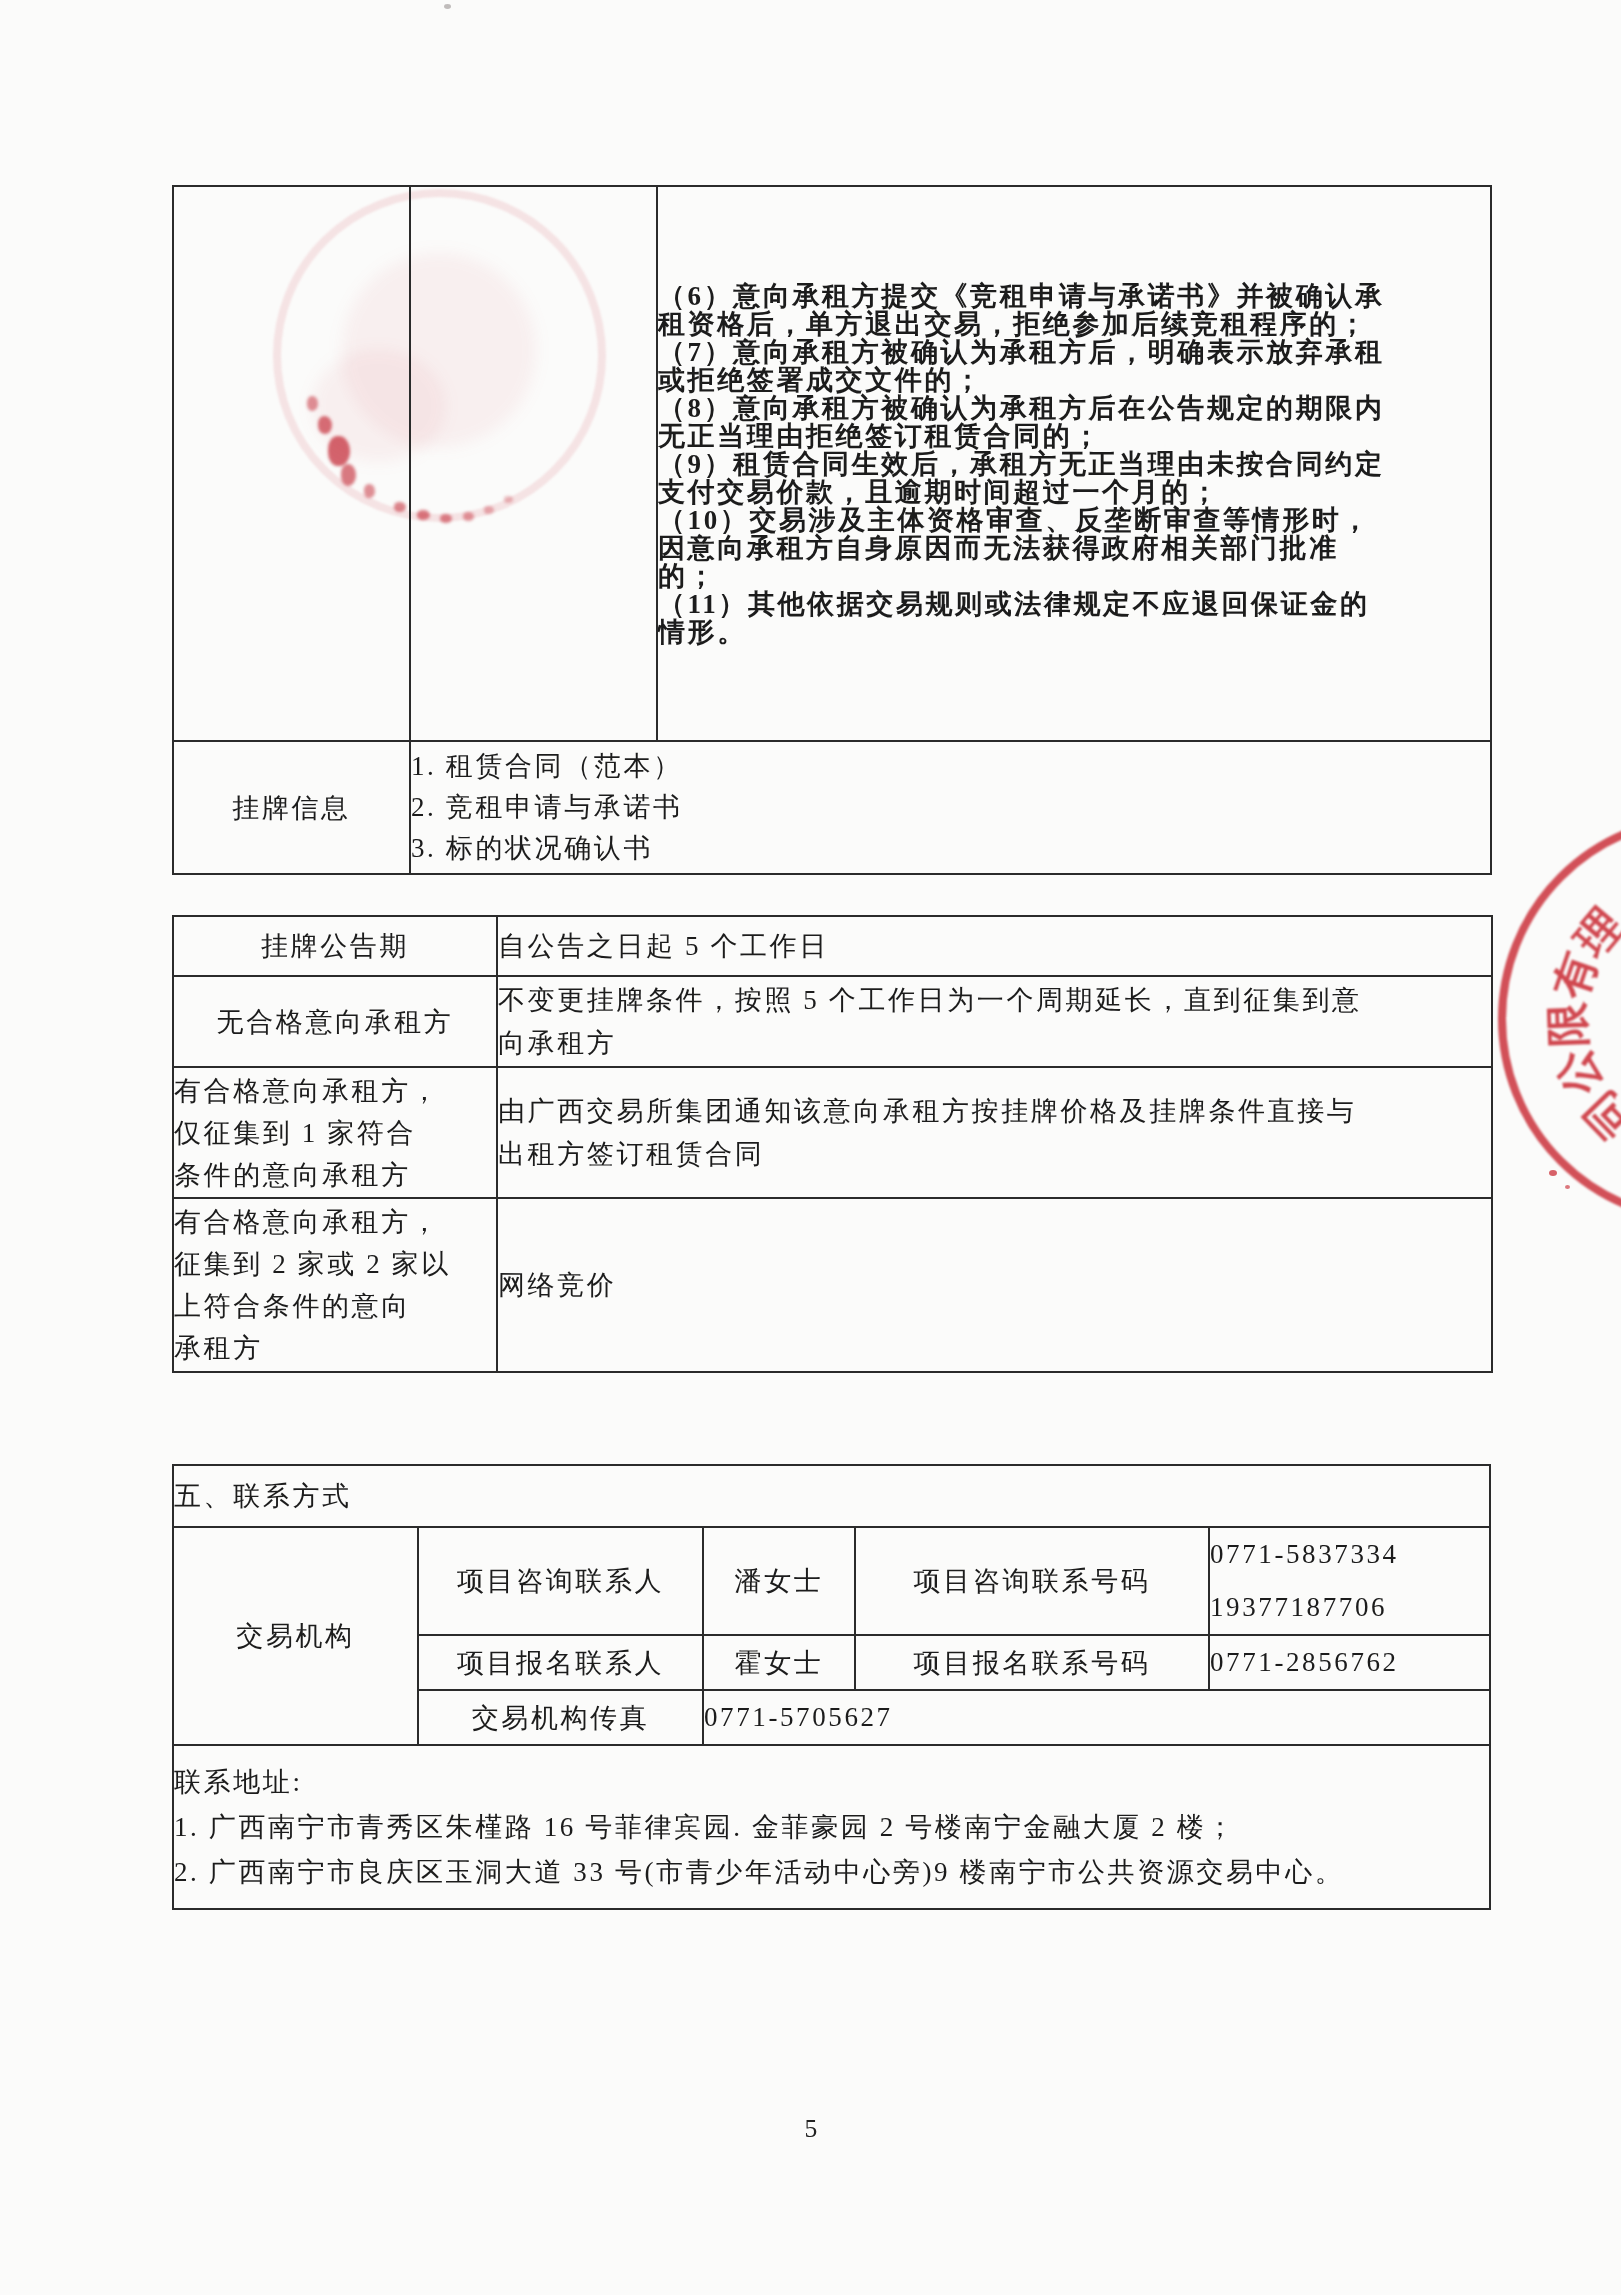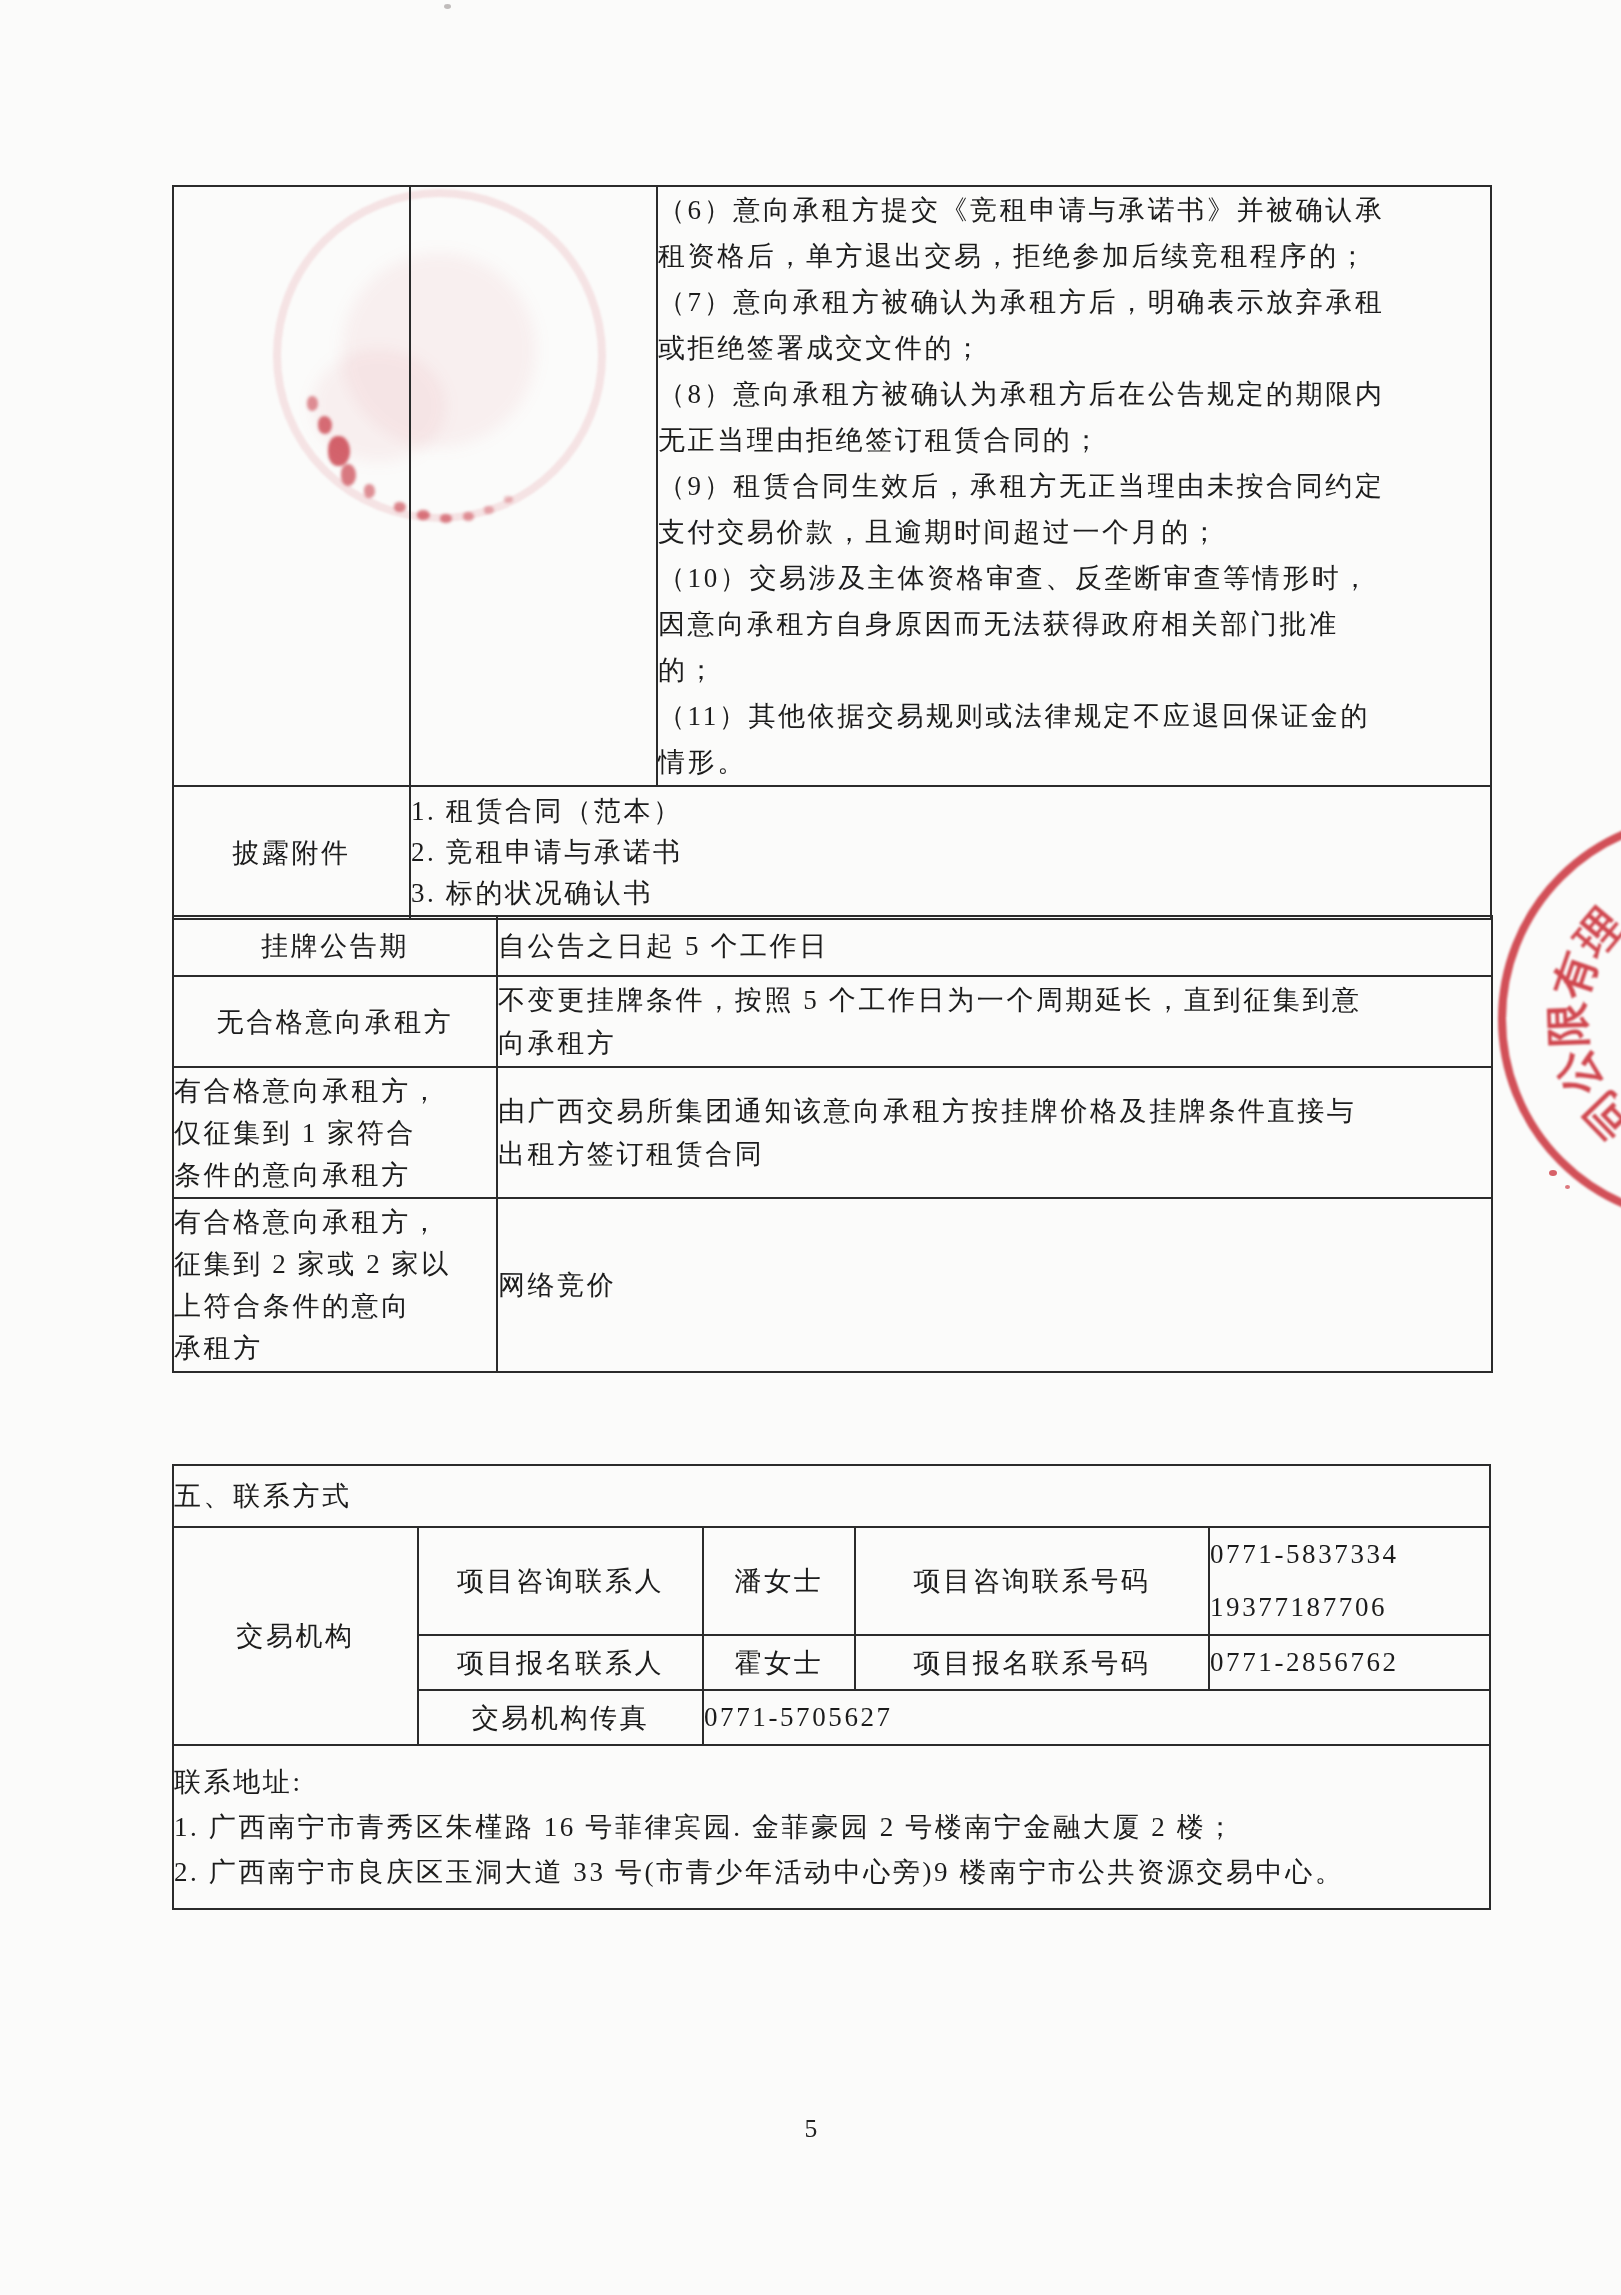--- a/index.html
+++ b/index.html
@@ -33,23 +33,24 @@
   td.section-title{
     font-size:29px;
     padding-left:26.6px;
     border-bottom:4.1px double #2b2b2b;
     letter-spacing:4.1px;
   }
   .pre{white-space:pre-line;}
   td.clauses{
     vertical-align:top;
     font-size:28px;
-    line-height:46px;
+    line-height:28px;
     padding:3.1px 15.3px 0 17.4px;
     letter-spacing:3.1px;
+    font-weight:bold;
   }
   td.label-center{text-align:center;letter-spacing:3.1px;}
   td.label-left{padding:5.1px 11.2px;line-height:42px;letter-spacing:2.6px;}
   td.value-cell{padding:4.1px 13.3px;line-height:43px;}
   td.attach-cell{font-size:27px;line-height:41px;padding:6.1px 15.3px;}
   td.phone-cell{padding:4.1px 13.3px;line-height:53px;letter-spacing:1px;}
   td.addr-cell{
     vertical-align:top;
     font-size:27px;
     line-height:45px;
@@ -131,21 +132,21 @@
 无正当理由拒绝签订租赁合同的；
 （9）租赁合同生效后，承租方无正当理由未按合同约定
 支付交易价款，且逾期时间超过一个月的；
 （10）交易涉及主体资格审查、反垄断审查等情形时，
 因意向承租方自身原因而无法获得政府相关部门批准
 的；
 （11）其他依据交易规则或法律规定不应退回保证金的
 情形。</td>
     </tr>
     <tr>
-      <td style="height:131px;" class="label-center">披露附件</td>
+      <td style="height:131px;" class="label-center">挂牌信息</td>
       <td colspan="2" class="attach-cell pre">1. 租赁合同（范本）
 2. 竞租申请与承诺书
 3. 标的状况确认书</td>
     </tr>
   </tbody>
     </table>
 
   <table class="doc t2">
     <colgroup>
         <col style="width:324px">

